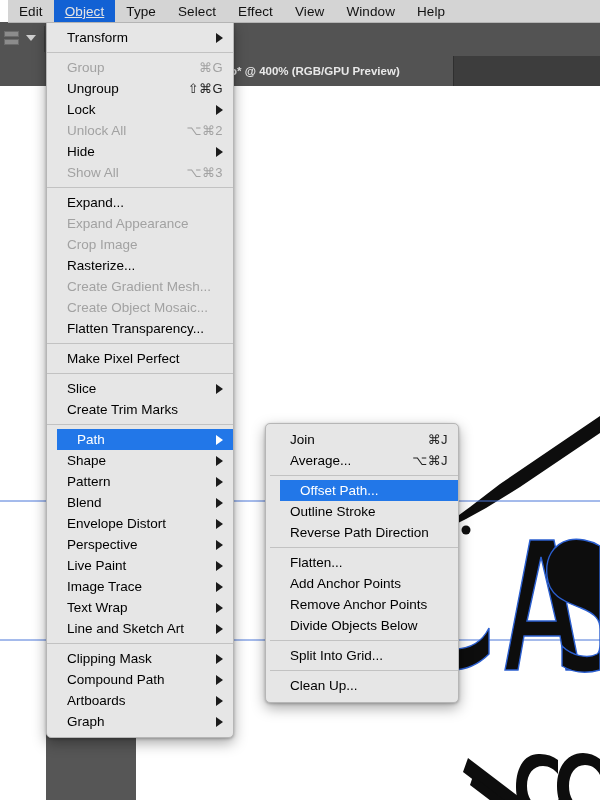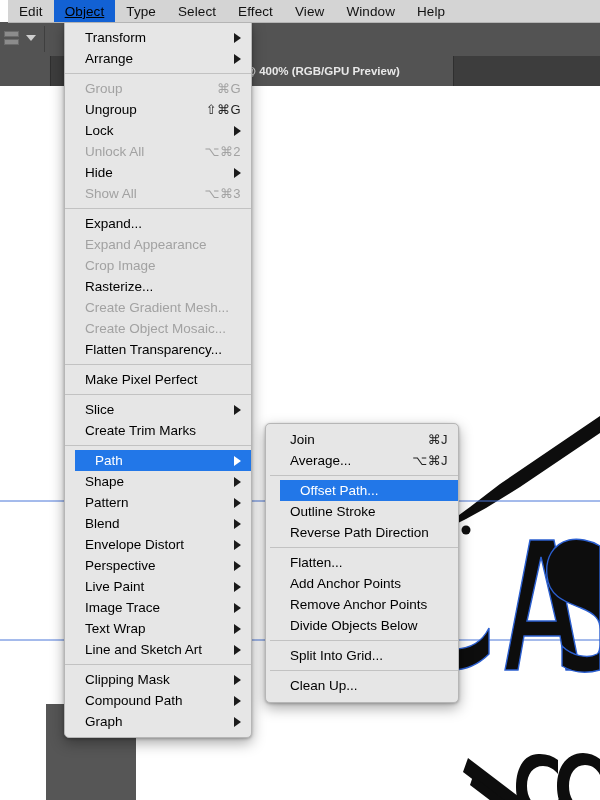--- a/index.html
+++ b/index.html
@@ -31,21 +31,21 @@
     font-size: 13.5px;
     color: #111;
     z-index: 40;
   }
   .menubar-item {
     display: flex; align-items: center;
     padding: 0 11px;
     white-space: nowrap;
     letter-spacing: .1px;
   }
-  .menubar-item.active { background: #1261d4; color: #000000; text-decoration: underline; }
+  .menubar-item.active { background: #1261d4; color: #e5e5e5; text-decoration: underline; }
 
   
   .app-chrome {
     position: absolute; left: 0; top: 22px;
     width: 600px; height: 64px;
     background: #535353;
     z-index: 10;
   }
   .control-strip {
     position: absolute; left: 0; top: 0;
@@ -109,21 +109,21 @@
     background: #e6e6e6;
     border: 1px solid #b6b6b6;
     border-radius: 0 0 5px 5px;
     box-shadow: 0 5px 14px rgba(0,0,0,.34), 0 1px 3px rgba(0,0,0,.25);
     z-index: 30;
     font-size: 13.5px;
     color: #000;
     padding: 4px 0 5px 0;
     box-sizing: border-box;
   }
-  #object-menu { left: 64px; top: 22px; width: 188px; }
+  #object-menu { left: 46px; top: 22px; width: 188px; }
   #path-submenu {
     left: 265px; top: 423px; width: 194px;
     border-radius: 5px; padding: 5px 0 6px 4px;
   }
 
   .mi {
     position: relative;
     height: 21px;
     display: flex; align-items: center;
     padding: 0 10px 0 20px;
@@ -287,24 +287,20 @@
     <div class="menubar-item">
       <span>Help</span>
     </div>
   </div>
 
   <div class="menu-panel" id="object-menu">
       <div class="mi">
         <span class="label">Transform</span>
         <span class="arrow"></span>
       </div>
-      <div class="mi">
-        <span class="label">Arrange</span>
-        <span class="arrow"></span>
-      </div>
       <div class="sep"></div>
       <div class="mi disabled">
         <span class="label">Group</span>
         <span class="shortcut">⌘G</span>
       </div>
       <div class="mi">
         <span class="label">Ungroup</span>
         <span class="shortcut">⇧⌘G</span>
       </div>
       <div class="mi">
@@ -401,20 +397,24 @@
       <div class="sep"></div>
       <div class="mi">
         <span class="label">Clipping Mask</span>
         <span class="arrow"></span>
       </div>
       <div class="mi">
         <span class="label">Compound Path</span>
         <span class="arrow"></span>
       </div>
       <div class="mi">
+        <span class="label">Artboards</span>
+        <span class="arrow"></span>
+      </div>
+      <div class="mi">
         <span class="label">Graph</span>
         <span class="arrow"></span>
       </div>
     </div>
 
   <div class="menu-panel" id="path-submenu">
       <div class="mi">
         <span class="label">Join</span>
         <span class="shortcut">⌘J</span>
       </div>

